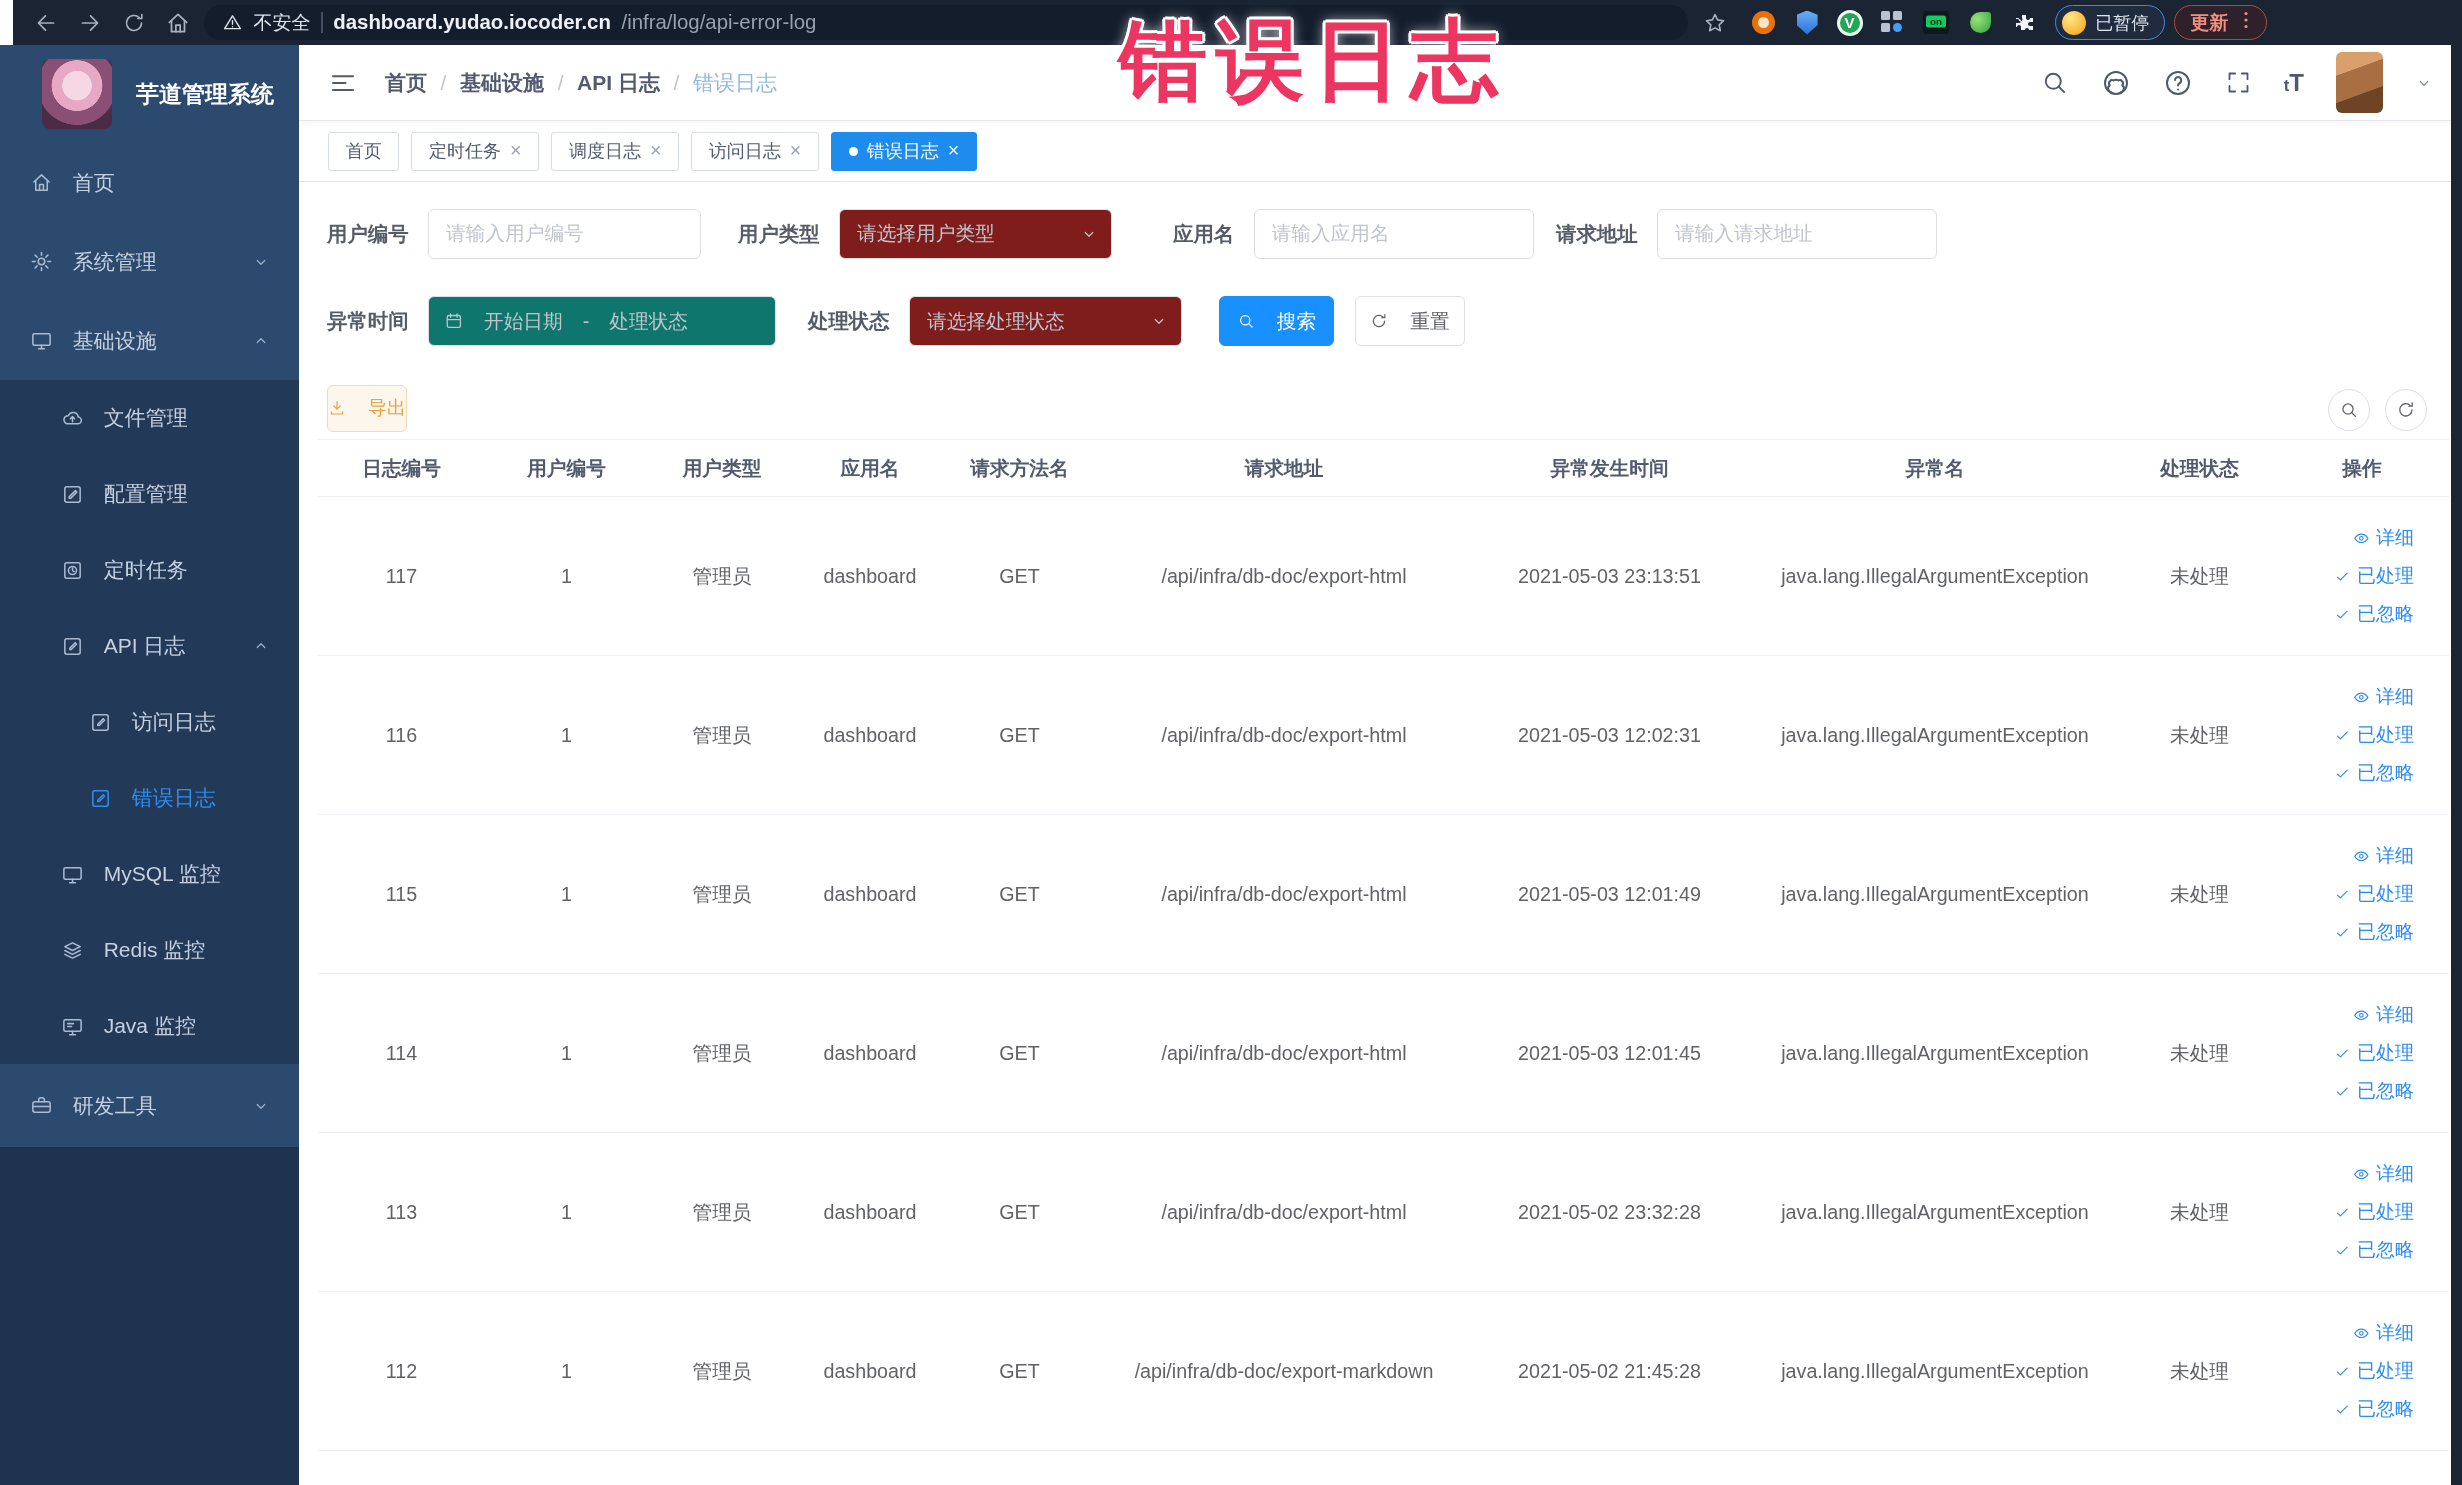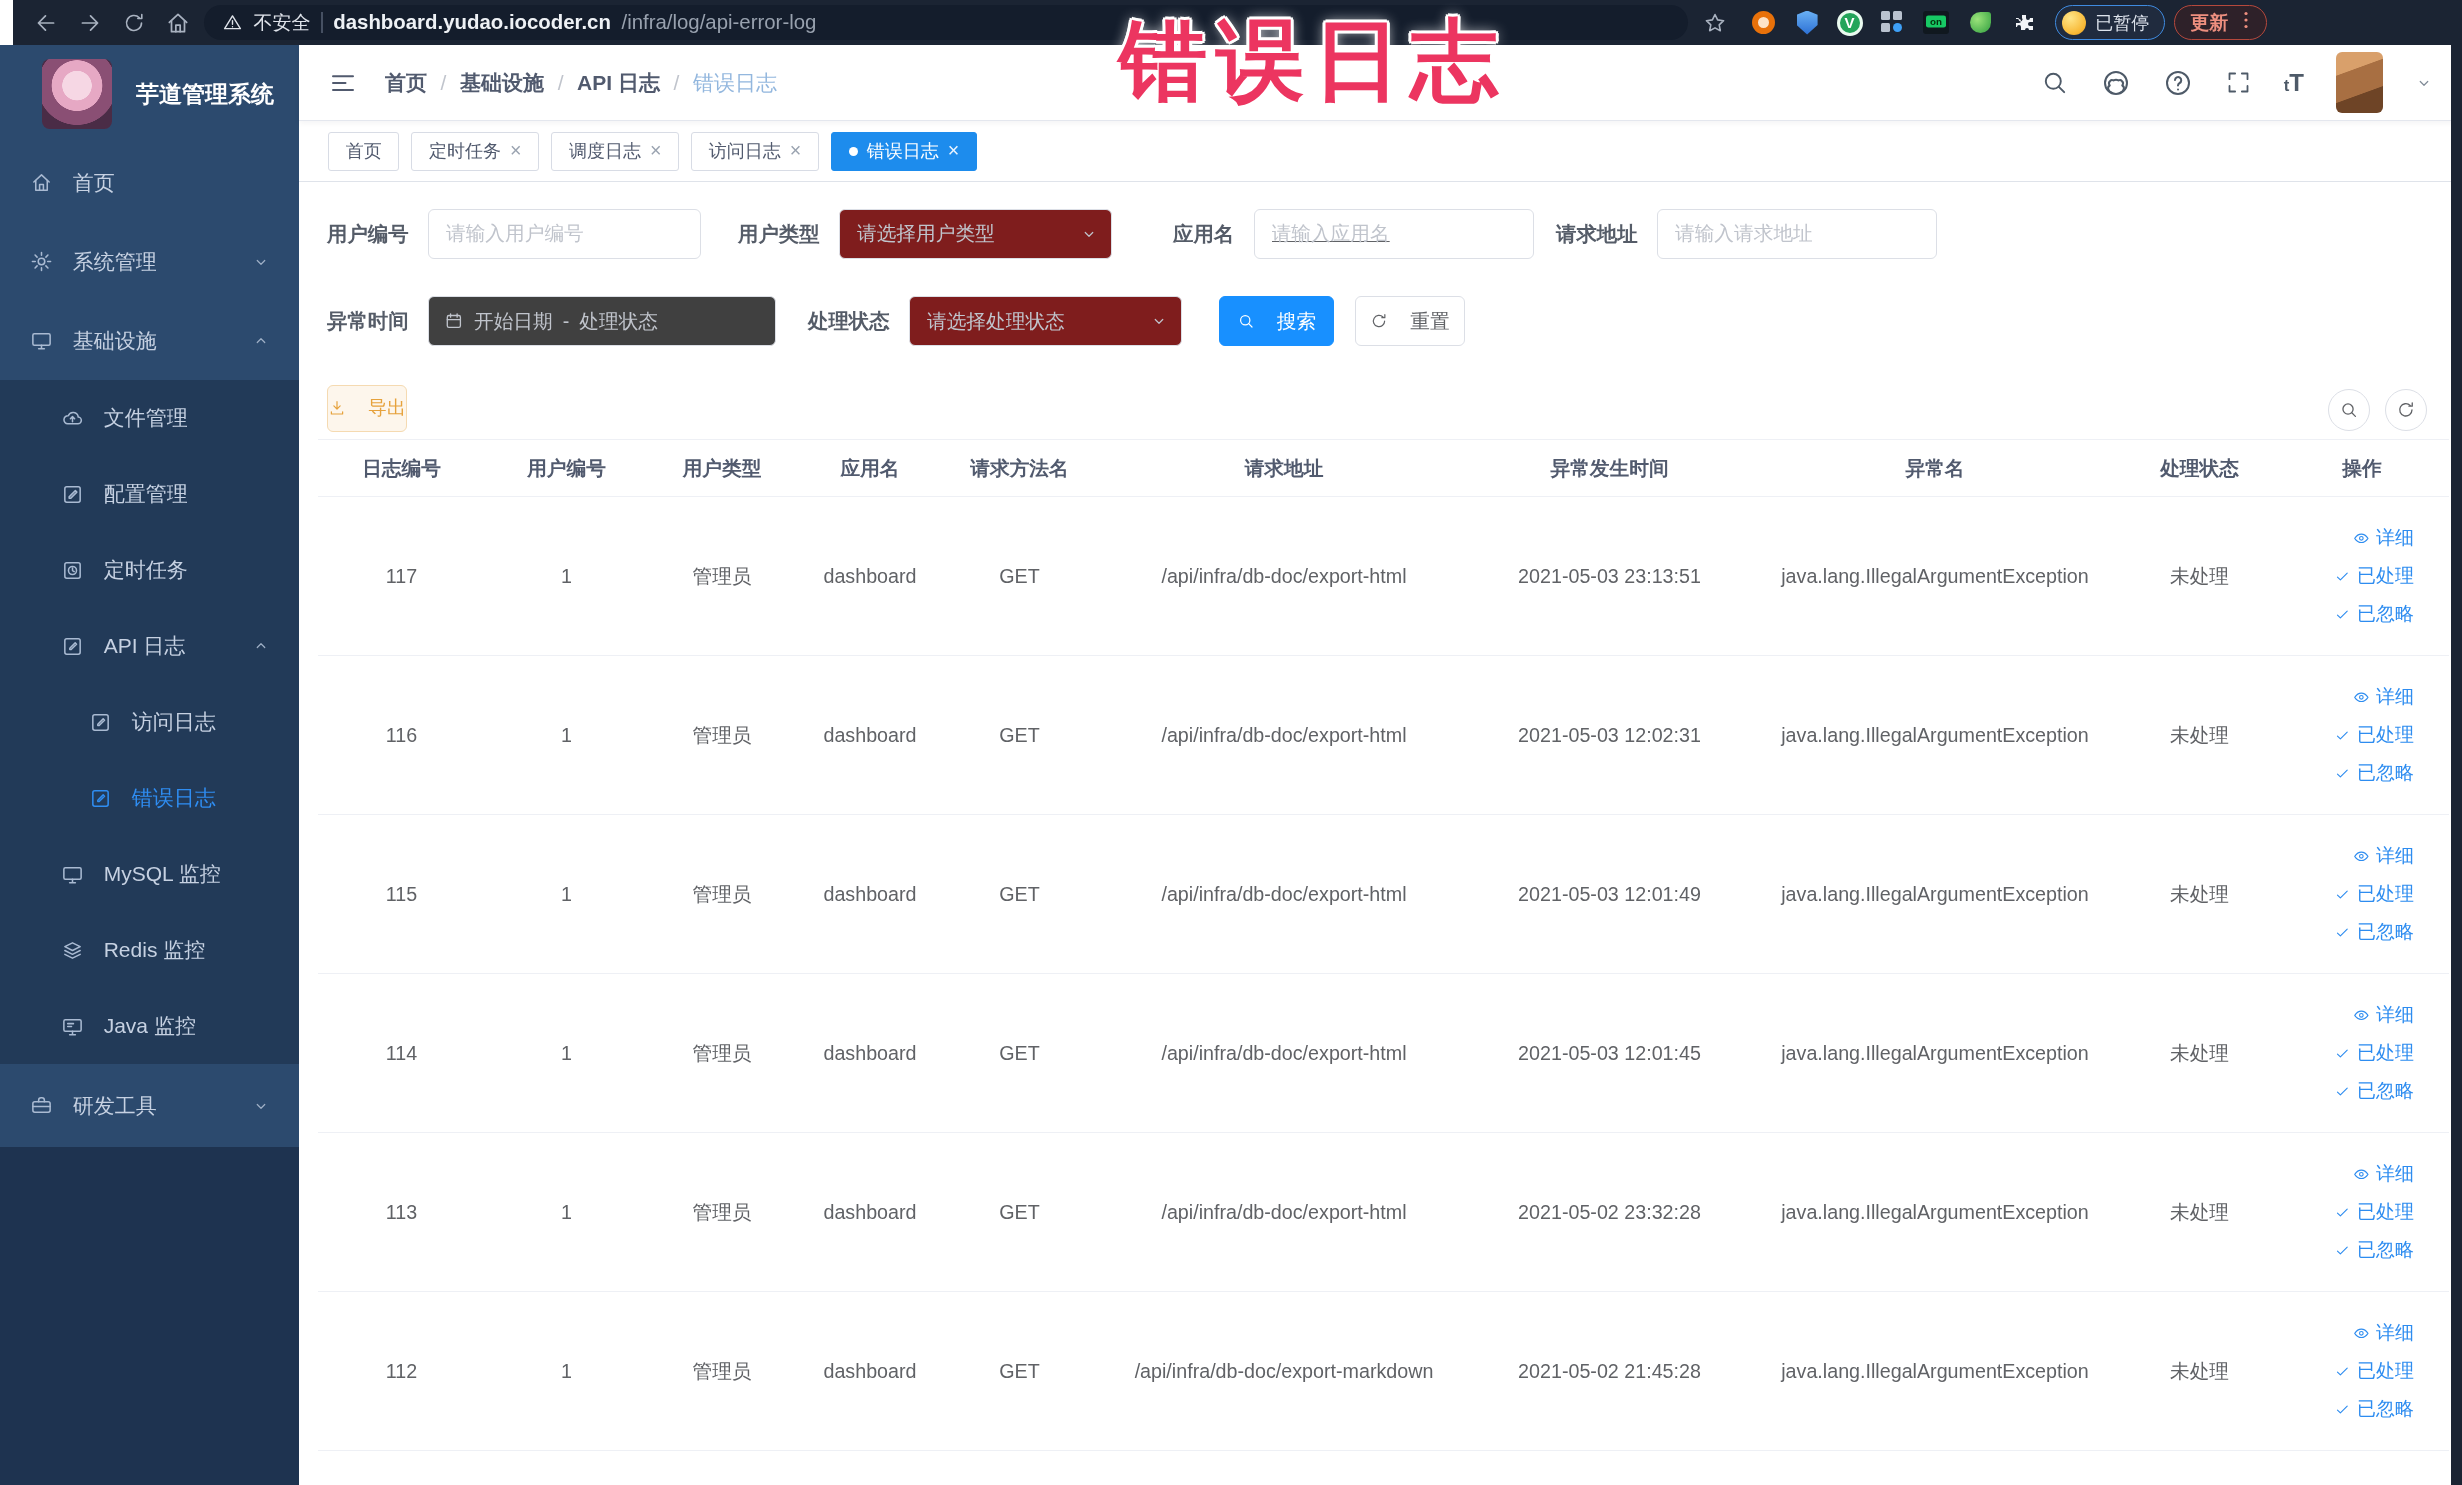--- a/index.html
+++ b/index.html
@@ -82,21 +82,21 @@
 
   
   .content{position:absolute;left:299px;top:182px;width:2163px;height:1304px;background:#fff;overflow:hidden;z-index:1}
   .fgroup{position:absolute;display:flex;align-items:center;height:50px}
   .flabel{font-size:20.4px;font-weight:700;color:#555c68;margin-right:19.7px;white-space:nowrap}
   .f-input{height:50px;border:1.5px solid #dcdfe6;border-radius:6px;padding:0 16.7px;font-size:19.7px;color:#606266;background:#fff;outline:none;font-family:inherit}
   .f-input::placeholder{color:#c0c4cc}
   .f-select{height:50px;border:1.5px solid #dcdfe6;border-radius:6px;padding:0 13.6px 0 16.7px;display:flex;align-items:center;background:#7f1d1d;cursor:pointer}
   .f-select .ph{font-size:19.7px;color:#c0c4cc;flex:1}
   .f-select .chev{color:#c0c4cc;display:flex}
-  .f-range{height:50px;border:1.5px solid #dcdfe6;border-radius:6px;display:flex;align-items:center;padding:0 15px;gap:10px;background:#404040;cursor:pointer}
+  .f-range{height:50px;border:1.5px solid #dcdfe6;border-radius:6px;display:flex;align-items:center;padding:0 15px;gap:20px;background:#0f766e;cursor:pointer}
   .f-range .cal{color:#c0c4cc;display:flex}
   .f-range .ph{font-size:19.7px;color:#c0c4cc}
   .f-range .sep{font-size:19.7px;color:#c0c4cc}
   .btn{height:50px;border-radius:6px;display:inline-flex;align-items:center;justify-content:center;gap:22px;font-size:19.7px;cursor:pointer;border:1.5px solid transparent;white-space:nowrap}
   .btn-primary{background:#1890ff;color:#fff;border-color:#1890ff}
   .btn-plain{background:#fff;color:#606266;border-color:#dcdfe6}
   .btn-warning{background:#fdf6ec;color:#e6a23c;border-color:#f5dab1;height:47px;font-size:19px}
   .circle-btn{width:42px;height:42px;border-radius:50%;border:1.5px solid #dcdfe6;background:#fff;color:#606266;display:flex;align-items:center;justify-content:center;cursor:pointer}
 
   
@@ -440,21 +440,21 @@
       <span class="ph">请选择用户类型</span>
       <span class="chev">
           <svg width="18" height="18" viewBox="0 0 24 24" fill="none" stroke="currentColor" stroke-width="1.6" stroke-linecap="round" stroke-linejoin="round">
             <path d="m7 10 5 5 5-5"></path>
           </svg>
         </span>
     </div>
   </div>
   <div class="fgroup" style="left:874px;top:26.5px">
     <span class="flabel">应用名</span>
-    <input class="f-input" style="width: 280px; text-decoration: underline;" placeholder="请输入应用名">
+    <input class="f-input" style="width: 280px;" placeholder="请输入应用名">
   </div>
   <div class="fgroup" style="left:1257px;top:26.5px">
     <span class="flabel">请求地址</span>
     <input class="f-input" style="width: 280px;" placeholder="请输入请求地址">
   </div>
 
   <div class="fgroup" style="left:28px;top:114px">
     <span class="flabel">异常时间</span>
     <div class="f-range" style="width:348px">
       <span class="cal">

